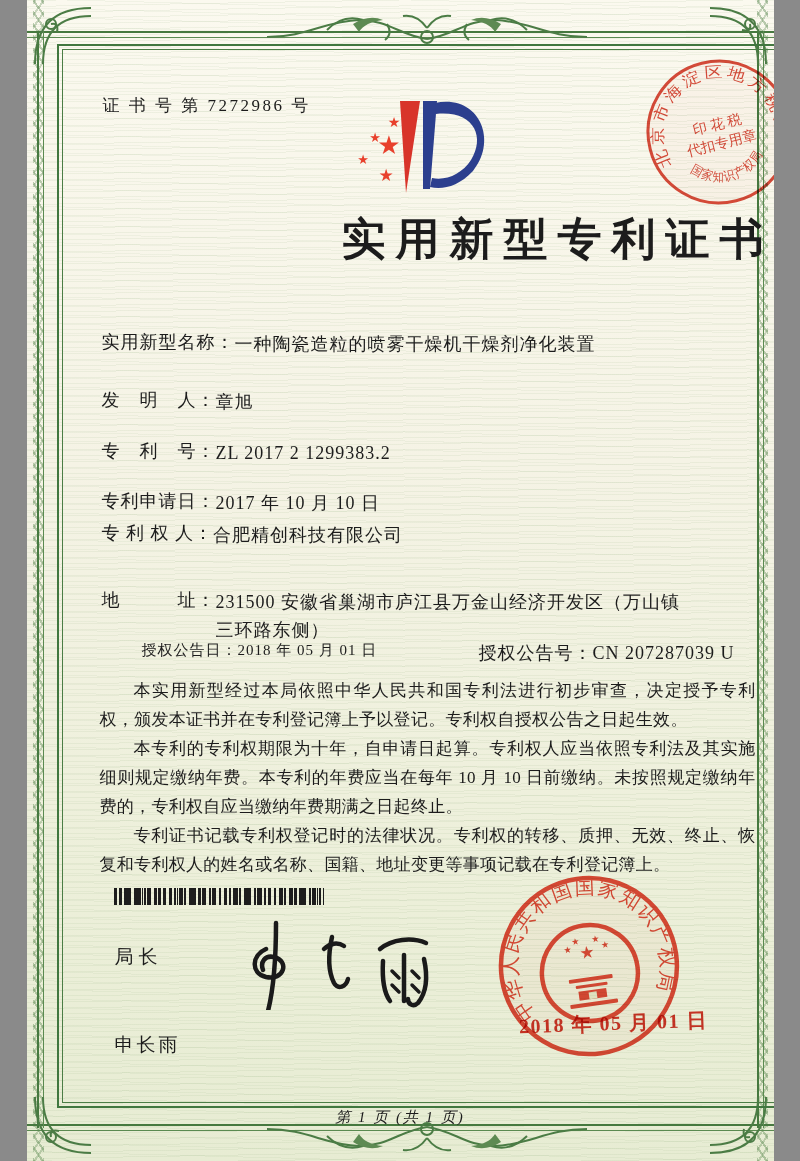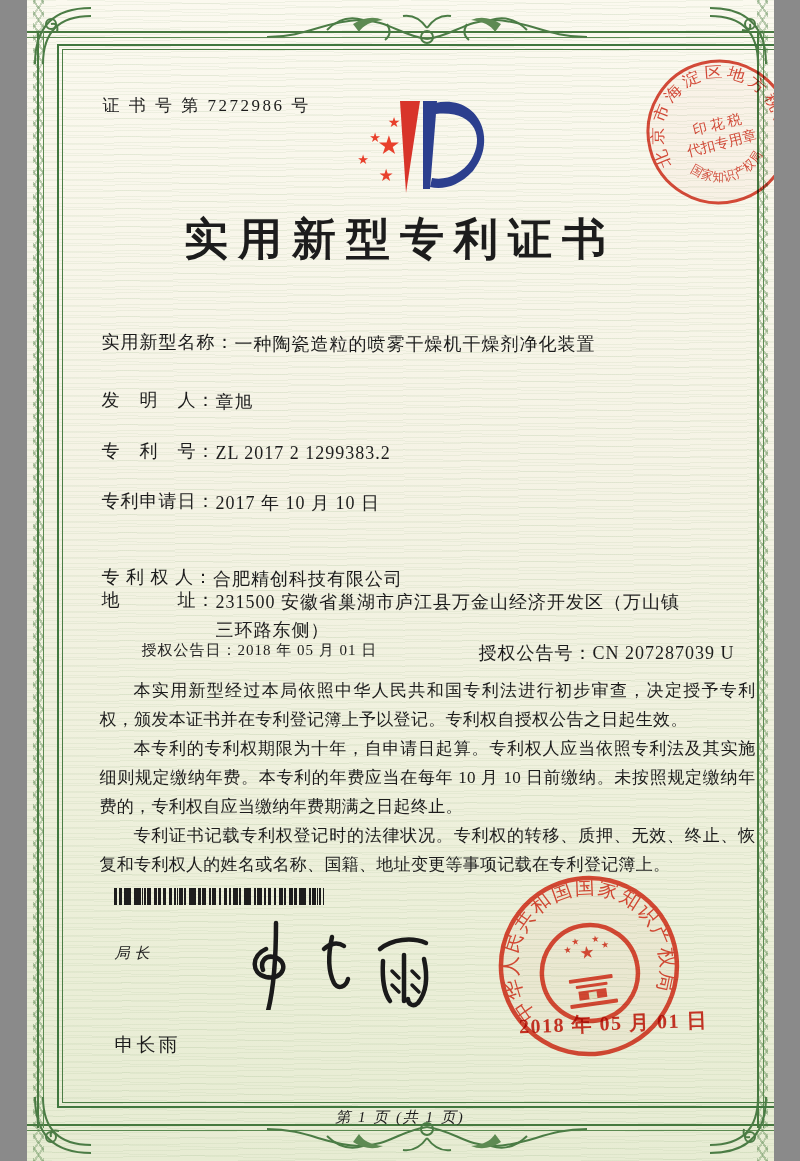--- a/index.html
+++ b/index.html
@@ -19,37 +19,37 @@
       repeating-linear-gradient(55deg, rgba(74,124,64,.45) 0 2px, rgba(0,0,0,0) 2px 7px),
       repeating-linear-gradient(-55deg, rgba(74,124,64,.35) 0 2px, rgba(0,0,0,0) 2px 7px);}
   .corner{position:absolute;width:60px;height:60px;}
   .flourish{position:absolute;left:240px;width:320px;height:44px;}
   .frame-outer{position:absolute;left:30px;top:44px;width:740px;height:1064px;border:2px solid #41773f;box-sizing:border-box;}
   .frame-inner{position:absolute;left:3px;top:3px;right:3px;bottom:3px;border:1px solid #4b7d45;}
   
   .cert-no{position:absolute;left:76px;top:94px;font-size:17px;letter-spacing:2.5px;}
   .logo{position:absolute;left:303px;top:86px;}
   .tax-stamp{position:absolute;left:616px;top:56px;transform:rotate(-14deg);mix-blend-mode:multiply;opacity:.92;}
-  .title{position:absolute;left:0;top:210px;width:100%;text-align:center;
+  .title{position:absolute;left:0;top:210px;width:100%;text-align:right;
     font-size:44px;font-weight:700;letter-spacing:10px;}
   
   .frow{position:absolute;left:75px;display:flex;font-size:18px;letter-spacing:1px;white-space:pre;width:660px;}
   .frow .val{white-space:pre-line;line-height:28px;}
   .grant-left{position:absolute;left:75px;top:641px;font-size:15px;letter-spacing:1px;white-space:pre;margin-left:40px;}
   .grant-right{position:absolute;left:452px;top:641px;font-size:18px;letter-spacing:1px;white-space:pre;}
   
   .paras{position:absolute;left:73px;top:676px;width:656px;}
   .paras p{margin:0;text-indent:2em;font-size:17px;line-height:29px;letter-spacing:.3px;text-align:justify;}
   
   .barcode{position:absolute;left:87px;top:888px;width:210px;height:17px;
     background:
       repeating-linear-gradient(90deg,#1d1d1d 0 2px, rgba(0,0,0,0) 2px 5px),
       repeating-linear-gradient(90deg,#1d1d1d 0 1px, rgba(0,0,0,0) 1px 7px),
       repeating-linear-gradient(90deg,#1d1d1d 0 3px, rgba(0,0,0,0) 3px 11px);}
-  .director-title{position:absolute;left:88px;top:944px;font-size:15px;letter-spacing:5px;font-style:italic;}
+  .director-title{position:absolute;left:88px;top:944px;font-size:19px;letter-spacing:5px;}
   .director-name{position:absolute;left:88px;top:984px;font-size:19px;letter-spacing:3px;margin-top:48px;}
   .signature{position:absolute;left:205px;top:915px;}
   .seal{position:absolute;left:470px;top:874px;transform:rotate(-8deg);mix-blend-mode:multiply;opacity:.92;}
   .seal-date{position:absolute;left:492px;top:1010px;font-size:20px;letter-spacing:1.5px;
     color:#d6372a;transform:rotate(-2deg);mix-blend-mode:multiply;font-weight:600;}
   .footer{position:absolute;left:0;top:1108px;width:100%;text-align:center;font-size:15px;letter-spacing:2px;font-style:italic;}
 </style>
 </head>
 <body>
 
@@ -174,21 +174,21 @@
     <span class="val">章旭</span>
   </div>
   <div class="frow" style="top:439px">
     <span class="lab">专　利　号：</span>
     <span class="val">ZL 2017 2 1299383.2</span>
   </div>
   <div class="frow" style="top:489px">
     <span class="lab">专利申请日：</span>
     <span class="val">2017 年 10 月 10 日</span>
   </div>
-  <div class="frow" style="top:565px">
+  <div class="frow" style="top:521px">
     <span class="lab">专 利 权 人：</span>
     <span class="val">合肥精创科技有限公司</span>
   </div>
   <div class="frow" style="top:588px">
     <span class="lab">地　　　址：</span>
     <span class="val">231500 安徽省巢湖市庐江县万金山经济开发区（万山镇
 三环路东侧）</span>
   </div>
 
   <div class="grant-left"><span>授权公告日：</span><span>2018 年 05 月 01 日</span></div>

